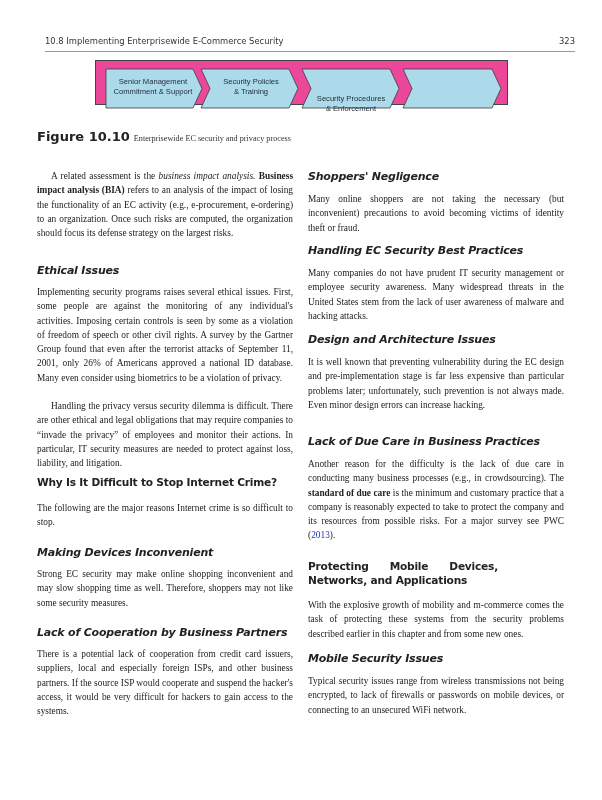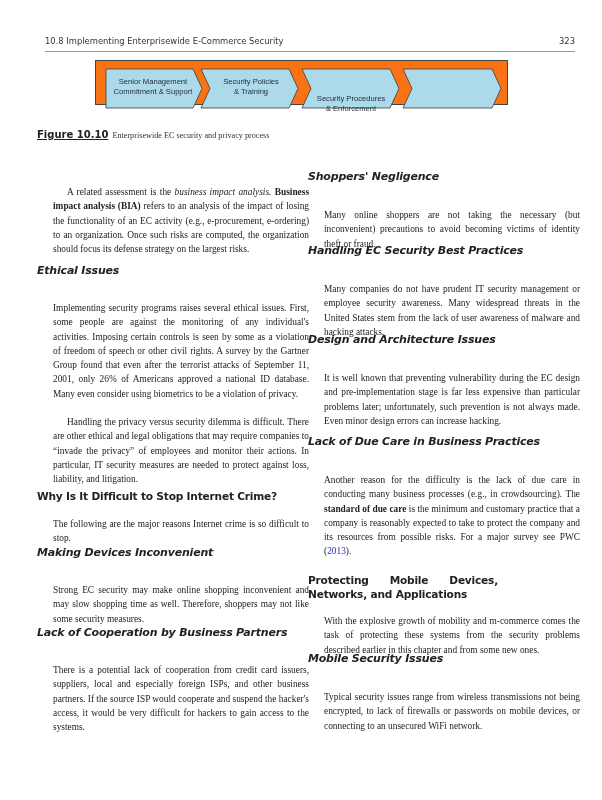--- a/index.html
+++ b/index.html
@@ -1,28 +1,28 @@
 <!DOCTYPE html>
 <html><head>
 <meta charset="utf-8">
 <style>
   html, body { margin:0; padding:0; background:#fff; }
   body { width:602px; height:800px; position:relative; overflow:hidden; font-family:"Liberation Serif", serif; color:#222; }
   .hdr { position:absolute; left:37px; top:35px; width:530px; height:16px; border-bottom:1px solid #9a9a9a; font-family:"DejaVu Sans", sans-serif; font-size:8.4px; color:#333;margin-left:8px; }
   .hdr .left { position:absolute; left:0; top:1px; }
   .hdr .right { position:absolute; right:0; top:1px; }
-  .fig { position:absolute; left:95px; top:60px; width:413px; height:45px; background:#f97316; border:1px solid #444; box-sizing:border-box; }
+  .fig { position:absolute; left:95px; top:60px; width:413px; height:45px; background:#ec4899; border:1px solid #444; box-sizing:border-box; }
   .fig svg { position:absolute; left:0; top:0; }
   .chev-label { position:absolute; top:16px; height:24px; font-family:"Liberation Sans", sans-serif; font-size:7.6px; line-height:9.5px; text-align:center; color:#1e2a33; }
   .caption { position:absolute; left:37px; top:129px; font-size:8.2px; color:#333; }
-  .caption b { font-family:"DejaVu Sans", sans-serif; font-weight:bold; font-size:10px; margin-right:4px; color:#222;text-decoration:underline; }
+  .caption b { font-family:"DejaVu Sans", sans-serif; font-weight:bold; font-size:13px; margin-right:4px; color:#222; }
   .col { position:absolute; width:256px; font-size:9.35px; line-height:14.3px; text-align:justify; }
-  .col p { margin:16px; }
+  .col p { margin:0; }
   .h3 { font-family:"DejaVu Sans", sans-serif; font-style:italic; font-weight:bold; font-size:11px; color:#222; letter-spacing:-0.2px; }
-  .h2 { font-family:"DejaVu Sans", sans-serif; font-weight:bold; font-size:10.6px; line-height:13.5px; color:#222; letter-spacing:-0.2px;margin-top:14px; }
+  .h2 { font-family:"DejaVu Sans", sans-serif; font-weight:bold; font-size:10.6px; line-height:13.5px; color:#222; letter-spacing:-0.2px; }
   .indent { text-indent:14px; }
   .blk { position:absolute; left:0; width:256px; }
   .link { color:#2233bb; }
 </style>
 </head>
 <body>
 
 <div class="hdr">
   <span class="left">10.8   Implementing Enterprisewide E-Commerce Security</span>
   <span class="right">323</span>

